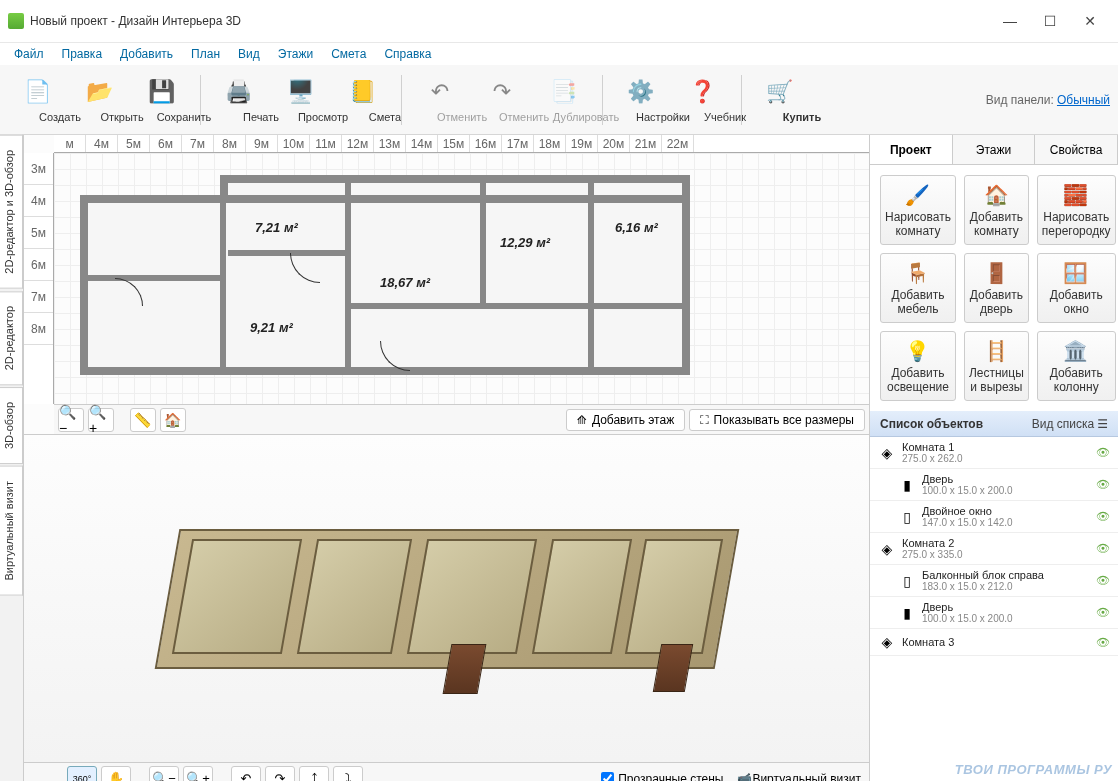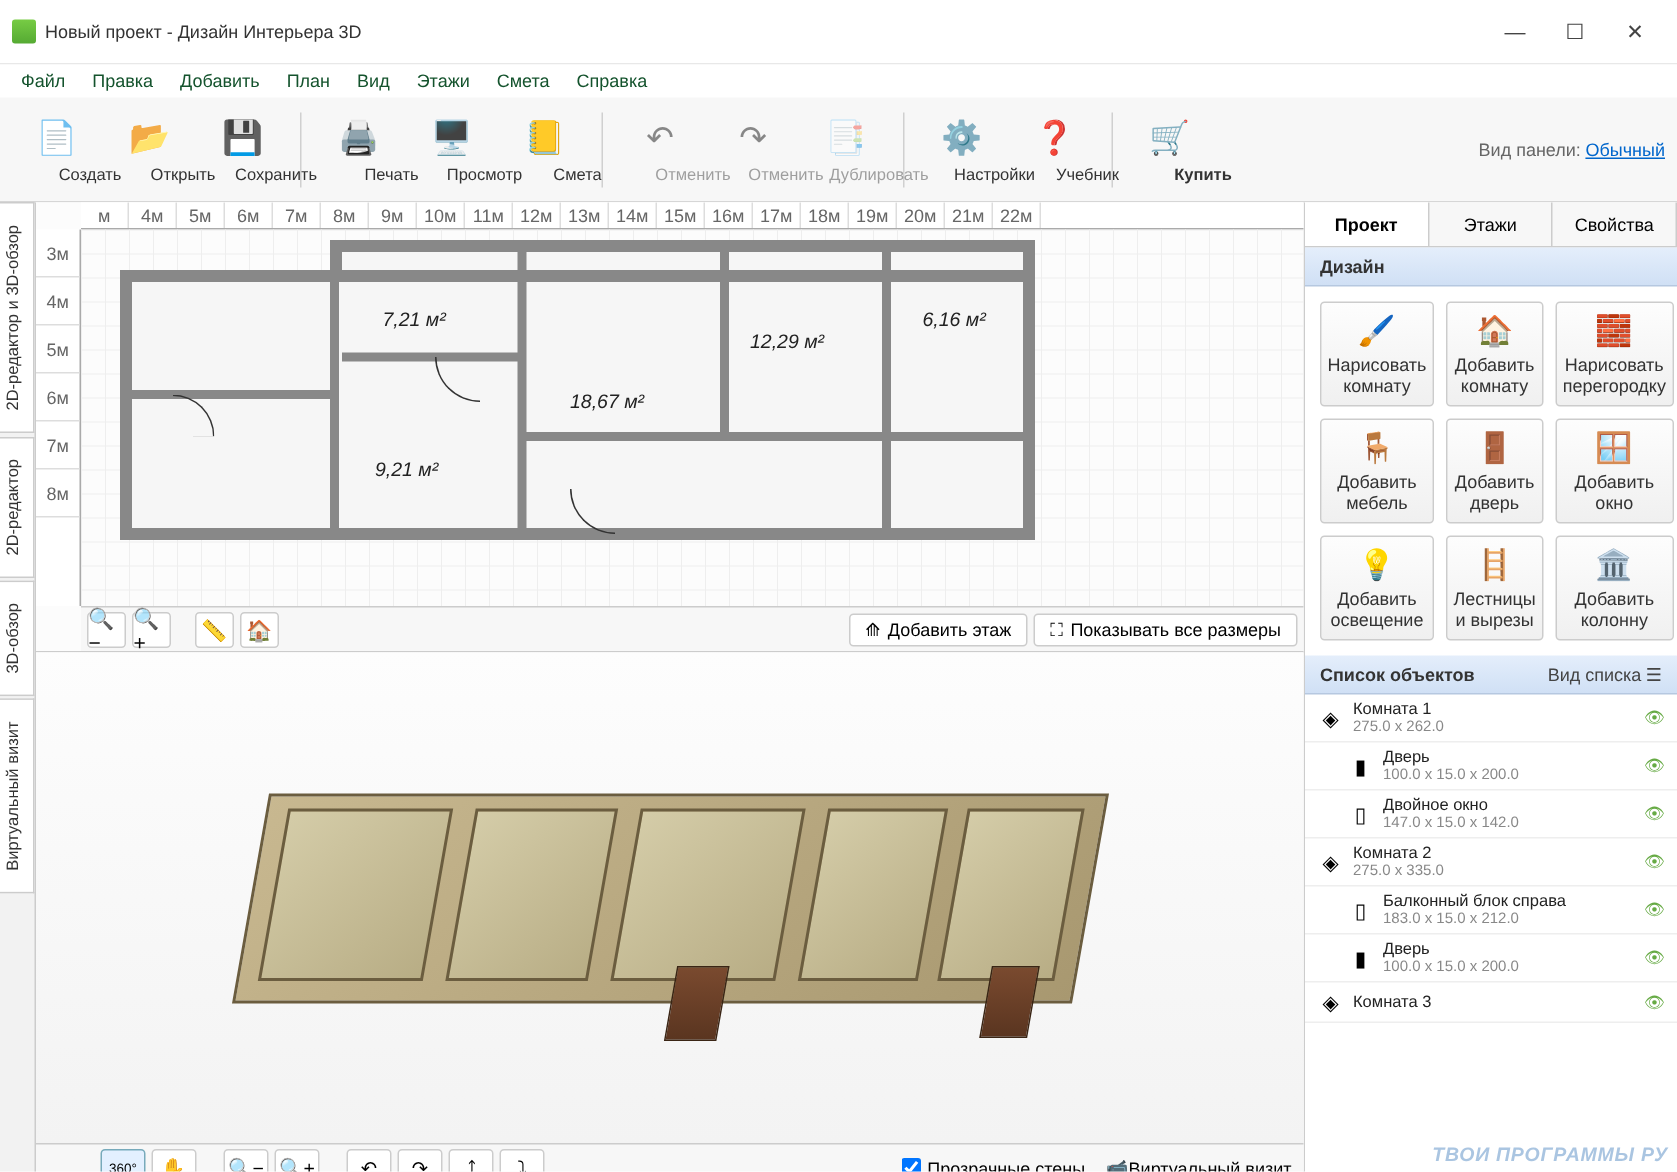--- a/index.html
+++ b/index.html
@@ -2,41 +2,41 @@
 <html><head>
 <meta charset="utf-8">
 <style>
 * { box-sizing: border-box; margin: 0; padding: 0; font-family: 'Segoe UI', Tahoma, sans-serif; font-size: 12px; }
 body { background: #fff; overflow: hidden; width: 1118px; height: 781px; }
 .titlebar { height: 43px; display: flex; align-items: center; padding: 0 8px; background: #fff; border-bottom: 1px solid #e8e8e8; }
 .titlebar .app-icon { width: 16px; height: 16px; background: linear-gradient(#7c4, #5a3); border-radius: 2px; margin-right: 6px; }
 .titlebar .title { flex: 1; color: #333; }
 .titlebar .winbtn { width: 40px; height: 24px; display: flex; align-items: center; justify-content: center; color: #444; font-size: 14px; cursor: pointer; }
 .menubar { height: 22px; display: flex; align-items: center; padding: 0 6px; gap: 2px; background: #fff; }
-.menubar > div { padding: 2px 8px; color: #14532d; cursor: pointer; }
+.menubar > div { padding: 2px 8px; color: #0369a1; cursor: pointer; }
 .toolbar { height: 70px; display: flex; align-items: center; padding: 4px 8px; background: #f7f7f7; border-bottom: 1px solid #d6d6d6; gap: 2px; }
 .toolbar .tbtn { display: flex; flex-direction: column; align-items: center; justify-content: center; width: 60px; height: 60px; border-radius: 3px; cursor: pointer; }
 .toolbar .ticon { width: 32px; height: 32px; margin-bottom: 3px; display: flex; align-items: center; justify-content: center; font-size: 22px; }
 .toolbar .tlbl { font-size: 11px; color: #333; margin-left: 44px; }
 .toolbar .tsep { width: 1px; height: 50px; background: #d0d0d0; margin: 0 6px; }
 .toolbar .spacer { flex: 1; }
 .panel-mode { font-size: 11px; color: #666; }
 .panel-mode a { color: #0066cc; text-decoration: underline; }
 .workspace { display: flex; height: 659px; }
 .vtabs { width: 24px; display: flex; flex-direction: column; background: #f2f2f2; border-right: 1px solid #ccc; }
 .vtab { writing-mode: vertical-rl; transform: rotate(180deg); padding: 14px 3px; font-size: 11px; color: #333; background: #fff; border: 1px solid #ccc; border-right: none; cursor: pointer; text-align: center; margin-bottom: 2px; }
 .vtab.active { background: #fff; font-weight: 500; }
 .main-area { flex: 1; display: flex; flex-direction: column; background: #fff; }
 .plan-view { height: 300px; position: relative; background: #fcfcfc; border-bottom: 1px solid #ccc; }
 .ruler-h { position: absolute; top: 0; left: 30px; right: 0; height: 18px; background: #fff; border-bottom: 1px solid #aaa; display: flex; font-size: 9px; color: #666; }
 .ruler-h span { width: 32px; text-align: center; border-right: 1px solid #ddd; line-height: 18px; }
 .ruler-v { position: absolute; top: 18px; left: 0; width: 30px; bottom: 30px; background: #fff; border-right: 1px solid #aaa; display: flex; flex-direction: column; font-size: 9px; color: #666; }
 .ruler-v span { height: 32px; text-align: center; border-bottom: 1px solid #ddd; line-height: 32px; }
 .plan-canvas { position: absolute; top: 18px; left: 30px; right: 0; bottom: 30px; background-image: linear-gradient(#eee 1px, transparent 1px), linear-gradient(90deg, #eee 1px, transparent 1px); background-size: 16px 16px; overflow: hidden; }
-.floorplan { position: absolute; left: 26px; top: 7px; width: 616px; height: 200px; }
+.floorplan { position: absolute; left: 26px; top: 22px; width: 616px; height: 200px; font-weight: bold; }
 .wall-outer { position: absolute; border: 8px solid #888; background: #f6f6f6; }
 .wall-inner { position: absolute; background: #888; }
 .room-label { position: absolute; font-size: 13px; color: #222; font-style: italic; }
 .door-arc { position: absolute; border: 1px solid #333; border-radius: 0 0 0 100%; border-top: none; border-right: none; }
 .plan-toolbar { position: absolute; bottom: 0; left: 30px; right: 0; height: 30px; display: flex; align-items: center; gap: 4px; padding: 0 4px; background: #f7f7f7; border-top: 1px solid #ccc; }
 .plan-toolbar .pbtn { width: 26px; height: 24px; display: flex; align-items: center; justify-content: center; border: 1px solid #ccc; background: #fff; border-radius: 3px; cursor: pointer; font-size: 14px; }
 .plan-toolbar .wide-btn { border: 1px solid #ccc; background: #fff; border-radius: 3px; padding: 3px 10px; cursor: pointer; font-size: 11px; display: flex; align-items: center; gap: 5px; }
 .view3d { flex: 1; position: relative; background: #fff; display: flex; flex-direction: column; }
 .view3d-canvas { flex: 1; display: flex; align-items: center; justify-content: center; background: linear-gradient(#fdfdfd, #f3f3f3); position: relative; overflow: hidden; }
 .iso-view { width: 640px; height: 260px; position: relative; }
@@ -255,23 +255,20 @@
       </div>
     </div>
   </div>
 
   <div class="right-panel">
     <div class="rtabs">
       <div class="rtab active">Проект</div>
       <div class="rtab">Этажи</div>
       <div class="rtab">Свойства</div>
     </div>
-    <div class="section-hdr">
-        <span>Дизайн</span>
-      </div>
     <div class="tool-grid">
       <div class="tool-card">
           <div class="ticon">🖌️</div>
           <div>Нарисовать комнату</div>
         </div>
       <div class="tool-card">
           <div class="ticon">🏠</div>
           <div>Добавить комнату</div>
         </div>
       <div class="tool-card">

